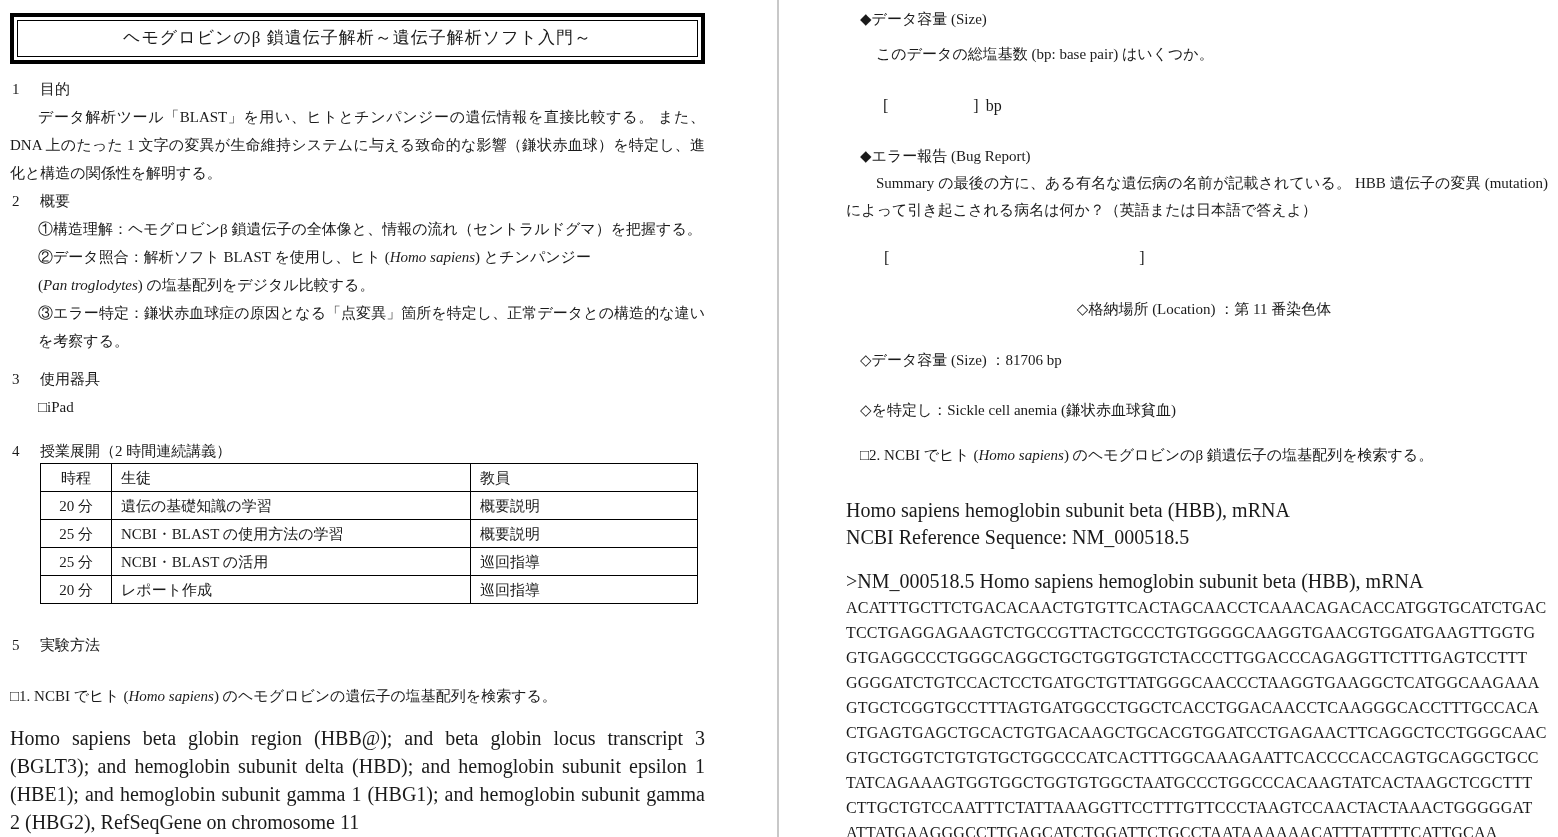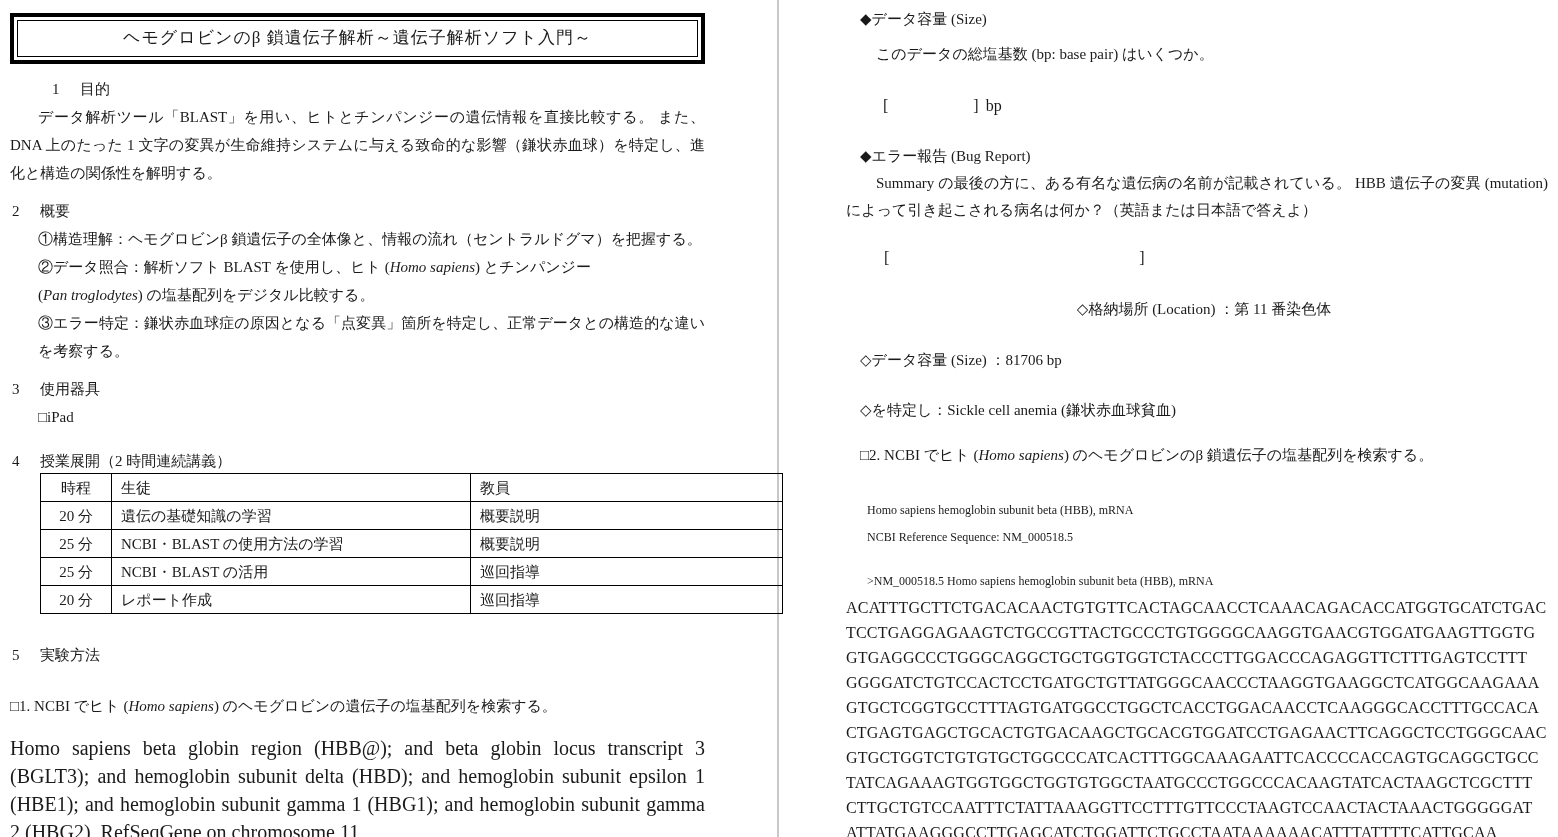--- a/index.html
+++ b/index.html
@@ -29,39 +29,39 @@
   .title-inner{
     border:1px solid #000;
     text-align:center;
     font-size:17px;
     line-height:20px;
     padding:7px 0 8px 0;
     letter-spacing:1px;
   }
   .sec{font-size:15px;line-height:28px;}
   .sec .num{display:inline-block;width:28px;padding-left:2px;}
-  .h1{margin-top:11px;margin-left:40px;}
-  .h2{margin-top:10px;}
+  .h1{margin-top:11px;}
+  .h2{}
   .h3{margin-top:10px;}
   .h4{margin-top:18px;line-height:24px;}
   .h5{margin-top:27px;}
   .jp{font-size:15px;}
   .body-p{
     margin:0;
     text-align:justify;
     line-height:28px;
   }
   .indent{text-indent:28px;}
   .list-block{margin-left:28px;}
   .list-line{line-height:28px;}
   .it{font-style:italic;}
   .plan{
     border-collapse:collapse;
     margin-left:30px;
-    width:743px;
+    width:658px;
     font-size:15px;
     padding-left:48px;
   }
   .plan th,.plan td{
     border:1px solid #000;
     font-weight:normal;
     height:27px;
     padding:0 9px;
     text-align:left;
     line-height:18px;
@@ -96,21 +96,21 @@
     text-indent:30px;
   }
   .q-single{margin-left:30px;text-indent:0;}
   .bracket-line{font-size:16px;line-height:27px;}
   .b1{margin-left:37px;margin-top:24px;}
   .b2{margin-left:38px;margin-top:20px;}
   .blank{display:inline-block;height:1px;}
   .w1{width:85px;}
   .w2{width:250px;}
   .unit{margin-left:7px;}
-  .gene-line{font-size:12px;line-height:27px;margin-left:21px;}
+  .gene-line{font-size:20px;line-height:27px;}
   .seq-block{margin-top:0;}
   .seq-line{
     font-size:16px;
     line-height:25px;
     letter-spacing:0.2px;
     white-space:nowrap;
   }
 </style>
 </head>
 <body>

